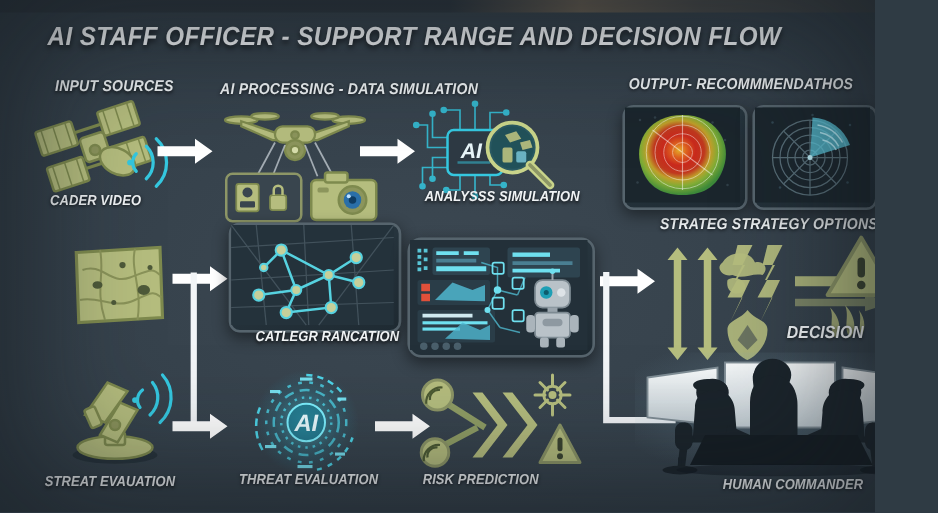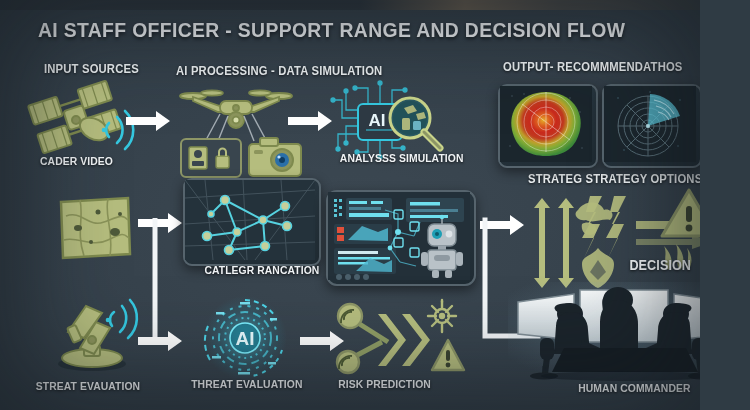--- a/index.html
+++ b/index.html
@@ -1,20 +1,21 @@
 <!DOCTYPE html>
 <html><head>
 <meta charset="utf-8">
 <style>
   html,body{margin:0;padding:0;background:#2f3b44;}
   body{font-family:"Liberation Sans",sans-serif;}
   #canvas{
     position:relative;width:700px;height:410px;overflow:hidden;
     background:
       radial-gradient(ellipse 620px 360px at 50% 55%, #3c4852 0%, #36424c 45%, #2e3a43 100%);
+    font-style: italic;
   }
   #canvas:before{
     content:"";position:absolute;left:0;top:0;width:750px;height:10px;
     background:linear-gradient(90deg,#2b343c 0%,#2b343c 48%,#6e6252 62%,#4a4a48 75%,#30393f 100%);
     opacity:.85;
   }
   .vig{position:absolute;inset:0;pointer-events:none;
     box-shadow:inset 0 0 90px 26px rgba(18,24,29,.55);}
   .ttl{
     position:absolute;left:38px;top:18px;color:#f2f5f7;

